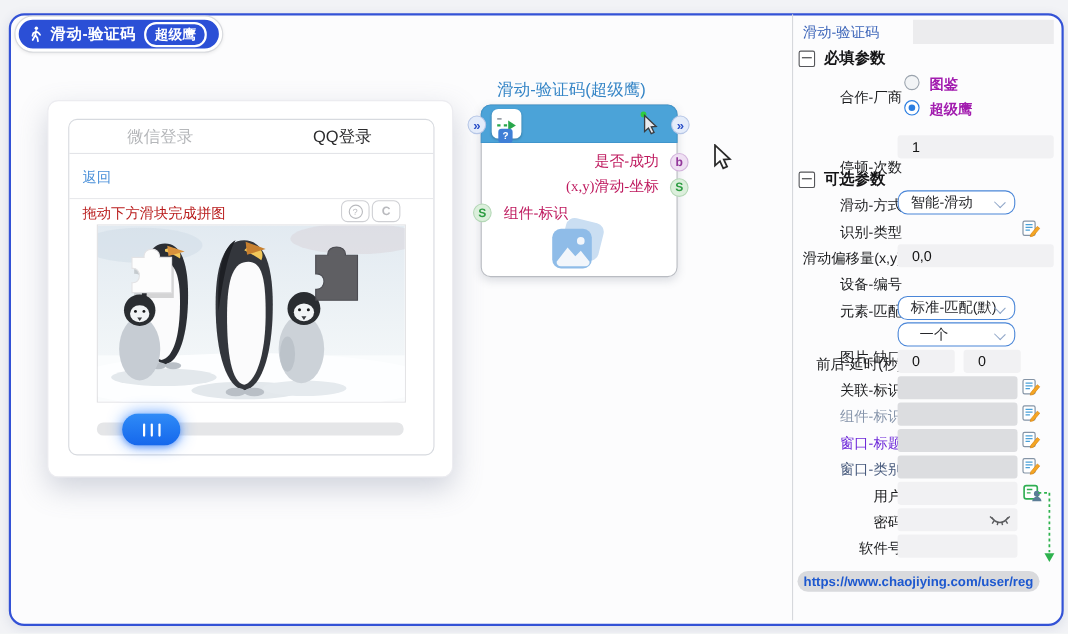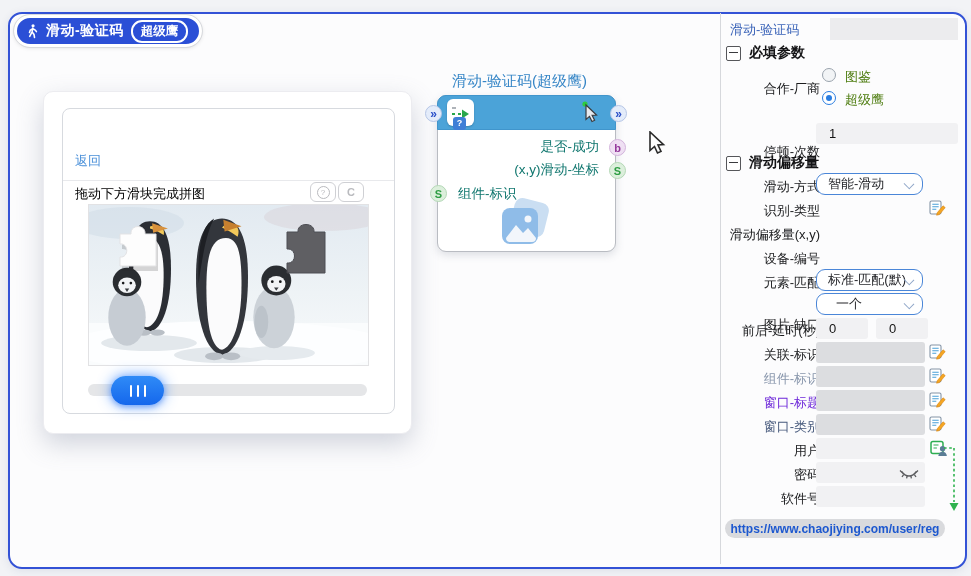--- a/index.html
+++ b/index.html
@@ -14,56 +14,56 @@
   #dlg-outer{position:absolute;left:43px;top:91px;width:367px;height:341px;background:#fff;border:1px solid #ececf0;border-radius:10px;box-shadow:0 10px 26px rgba(110,120,145,.30);}
   #dlg{position:absolute;left:18px;top:16px;width:331px;height:304px;border:1px solid #d7dadf;border-radius:8px;background:#fff;}
   #dlg .tabs{position:absolute;left:0;top:0;width:100%;height:30px;border-bottom:1px solid #e3e4e8;display:flex;}
   #dlg .tabs .tab{flex:1;display:flex;align-items:center;justify-content:center;font-size:15px;}
   #dlg .tab.muted{color:#b5b7ba;}
   #dlg .tab.dark{color:#2c2c2e;}
   #dlg .row2{position:absolute;left:0;top:30px;width:100%;height:41px;border-bottom:1px solid #e8e9ec;}
   #dlg .back{position:absolute;left:12px;top:13px;font-size:13px;color:#4a90d9;cursor:pointer;}
   #dlg .sec-title{position:absolute;left:0;top:9px;width:100%;text-align:center;font-size:17px;font-weight:bold;color:#1c1c1e;}
   #dlg .row3{position:absolute;left:0;top:71px;width:100%;height:24px;}
-  #dlg .hint{position:absolute;left:12px;top:5px;font-size:13px;color:#000000;}
+  #dlg .hint{position:absolute;left:12px;top:5px;font-size:13px;color:#b91c1c;}
   .mini-btn{position:absolute;top:2px;width:24px;height:18px;border:1.5px solid #cfd0d4;border-radius:6px;color:#b9babe;display:flex;align-items:center;justify-content:center;background:#fff;cursor:pointer;}
   .mini-btn .circ{width:11px;height:11px;border:1.1px solid #b9babe;border-radius:50%;font-size:8px;line-height:11px;text-align:center;}
   .mini-btn .c{font-size:11px;font-weight:bold;}
   #puzzle-img{position:absolute;left:25px;top:95px;width:279px;height:160px;border:1px solid #e2e2e4;}
   #slider-track{position:absolute;left:25px;top:275px;width:279px;height:12px;border-radius:6px;background:#e5e6e8;}
   #slider-handle{position:absolute;left:48px;top:267px;width:53px;height:29px;border-radius:15px;background:linear-gradient(180deg,#2f8bf7,#1567ec);box-shadow:0 0 14px rgba(64,140,255,.85),0 2px 5px rgba(30,90,220,.35);display:flex;align-items:center;justify-content:center;gap:5px;cursor:grab;}
   #slider-handle i{display:block;width:2px;height:12px;background:#fff;border-radius:1px;}
   
   #node-title{position:absolute;left:452px;top:72px;font-size:15px;color:#3585c6;white-space:nowrap;}
   #node{position:absolute;left:437px;top:95px;width:177px;height:155px;background:#fff;border:1px solid #b9bcc2;border-radius:9px;box-shadow:0 3px 8px rgba(80,90,110,.18);}
   #node-header{position:absolute;left:-1px;top:-1px;width:177px;height:33px;background:#4ba3d8;border:1px solid #4095cc;border-radius:9px 9px 0 0;}
   #node-hicon{position:absolute;left:9px;top:3px;width:27px;height:27px;background:#fff;border-radius:6px;box-shadow:0 1px 2px rgba(0,0,0,.2);}
   #node-qbox{position:absolute;left:6px;top:18px;width:13px;height:13px;background:#3f7fd6;border-radius:3px;color:#fff;font-size:9px;font-weight:bold;text-align:center;line-height:13px;}
   .port{position:absolute;width:17px;height:17px;border-radius:50%;display:flex;align-items:center;justify-content:center;font-size:11px;font-weight:bold;box-sizing:border-box;}
   .port.flow{background:#e4ecfa;border:1px solid #b6c6e6;color:#2b50c8;font-size:12px;}
   .port.b{background:#efe0f3;border:1px solid #d3b4dc;color:#93389b;}
   .port.s{background:#dcefdc;border:1px solid #b4d8b6;color:#2f9e44;}
-  .node-row{position:absolute;font-size:13.5px;color:#0f766e;white-space:nowrap;}
+  .node-row{position:absolute;font-size:13.5px;color:#be185d;white-space:nowrap;}
   
   .plabel{position:absolute;right:151px;font-size:13px;color:#1b1c1e;white-space:nowrap;}
   .inp{position:absolute;height:21px;border:none;border-radius:3px;background:#f1f1f3;font-family:inherit;font-size:13px;color:#141414;padding:0 0 0 13px;box-sizing:border-box;outline:none;}
   .inp.dark{background:#d9dadc;}
   .inp.mid{background:#dcddDF;background:#dcdde0;}
   .inp::placeholder{color:#b8bcc2;}
   .sel{position:absolute;height:22px;width:107px;border:1.5px solid #4a86d8;border-radius:9px;background:#fff;font-size:13px;color:#26272b;display:flex;align-items:center;padding-left:11px;box-sizing:border-box;cursor:pointer;}
   .sel .chev{position:absolute;right:9px;top:6px;width:7px;height:7px;border-right:1.6px solid #8fa6c8;border-bottom:1.6px solid #8fa6c8;transform:rotate(45deg) scaleY(.9);}
   .sect{position:absolute;left:726px;display:flex;align-items:center;gap:8px;}
   .sect .box{width:13px;height:13px;border:1px solid #55565a;border-radius:2px;position:relative;background:#fff;}
   .sect .box i{position:absolute;left:2px;right:2px;top:5.5px;height:1.4px;background:#3a3b3e;display:block;}
   .sect .st{font-size:14px;font-weight:bold;color:#141416;}
   .radio{position:absolute;width:14px;height:14px;border-radius:50%;box-sizing:border-box;}
   .radio.off{border:1.5px solid #9aa3ad;background:#f2f4f6;}
   .radio.on{border:1.5px solid #2a7de1;background:#fff;}
   .radio.on i{position:absolute;left:2.7px;top:2.7px;width:6px;height:6px;border-radius:50%;background:#2a7de1;display:block;}
-  .rlabel{position:absolute;font-size:13px;color:#4d7c0f;}
+  .rlabel{position:absolute;font-size:13px;color:#a21caf;font-weight:bold;}
   .edit-ic{position:absolute;width:16px;height:16px;cursor:pointer;}
   #url-pill{position:absolute;left:725px;top:519px;width:220px;height:19px;background:#d9dadd;border-radius:10px;display:flex;align-items:center;justify-content:center;font-size:12px;font-weight:600;color:#1d58cf;cursor:pointer;white-space:nowrap;}
   #ptab{position:absolute;left:730px;top:21px;font-size:13px;color:#3a63b8;}
   #ptab-strip{position:absolute;left:830px;top:18px;width:128px;height:22px;background:#ececee;}
 </style>
 </head>
 <body>
 
 <div id="app">
   <div id="window"></div>
@@ -77,20 +77,24 @@
             <path d="M7.3 4.8 L6.6 9 M6.6 9 L4 13.8 M6.6 9 L8.6 11.7 L9.2 15 M7.2 5.6 L4.6 7.1 L3.8 9.6 M7.4 5.6 L9.6 6.7 L11.2 8.6"></path>
           </g>
         </svg>
     </span>
     <span class="t">滑动-验证码</span>
     <span class="pill">超级鹰</span>
   </div>
 
   <div id="dlg-outer">
     <div id="dlg">
+      <div class="tabs">
+        <div class="tab muted">微信登录</div>
+        <div class="tab dark">QQ登录</div>
+      </div>
       <div class="row2">
         <span class="back">返回</span>
       </div>
       <div class="row3">
         <span class="hint">拖动下方滑块完成拼图</span>
         <div class="mini-btn" style="right:58px;">
           <span class="circ">?</span>
         </div>
         <div class="mini-btn" style="right:30px;">
           <span class="c">C</span>
@@ -189,21 +193,21 @@
           <path d="M7,5 L7,19.5 L10.5,16.4 L13,21.5 L15.6,20.3 L13.1,15.3 L17.5,15 Z" fill="#e8eaee" stroke="#3a3c40" stroke-width="1.2"></path>
         </svg>
       </span>
     </div>
     <div class="port flow" style="left:-13px;top:9px;">»</div>
     <div class="port flow" style="left:172px;top:9px;">»</div>
 
     <div class="node-row" style="right:16px;top:42px;">是否-成功</div>
     <div class="port b" style="left:171px;top:43px;">b</div>
 
-    <div class="node-row" style="right:16px;top:65px;">(x,y)滑动-坐标</div>
+    <div class="node-row" style="right:16px;top:65px;font-family:Liberation Serif, serif;">(x,y)滑动-坐标</div>
     <div class="port s" style="left:171px;top:66px;">S</div>
 
     <div class="node-row" style="left:20px;top:89px;">组件-标识</div>
     <div class="port s" style="left:-8px;top:89px;">S</div>
 
     <span style="position:absolute;left:60px;top:102px;">
       <svg width="56" height="50" viewBox="0 0 56 50">
         <rect x="14" y="2" width="35" height="35" rx="8" fill="#cadef2" transform="rotate(14 31 19)"></rect>
         <rect x="4" y="10" width="36" height="36" rx="8" fill="#8fbce8"></rect>
         <circle cx="30" cy="21" r="3.5" fill="#f2f6fb"></circle>
@@ -236,39 +240,40 @@
     </span>
   <span class="rlabel" style="left:845px;top:91px;">超级鹰</span>
 
   <span class="plabel" style="top:143px;">停顿-次数</span>
   <input class="inp" style="left: 816px; top: 123px; width: 142px;" value="1">
 
   <div class="sect" style="top:154px;">
     <span class="box">
         <i></i>
       </span>
-    <span class="st">滑动偏移量</span>
+    <span class="st">可选参数</span>
   </div>
 
   <span class="plabel" style="top:178px;">滑动-方式</span>
   <div class="sel" style="left:816px;top:173px;">
     <span>智能-滑动</span>
     <span class="chev"></span>
   </div>
 
   <span class="plabel" style="top:202px;">识别-类型</span>
   <span class="edit-ic" style="left:929px;top:199px;">
     <svg width="17" height="17" viewBox="0 0 17 17">
         <rect x="1" y="2" width="11" height="13" rx="1.5" fill="#fff" stroke="#8494a6" stroke-width="1.1"></rect>
         <path d="M3.3 5.2h6.4M3.3 7.7h6.4M3.3 10.2h4" stroke="#49a0d8" stroke-width="1.1"></path>
         <path d="M8.2 13.8 L14 6.8 L16.2 8.6 L10.4 15.6 L7.6 16.2 Z" fill="#f5a623" stroke="#d9820c" stroke-width=".6"></path>
       </svg>
   </span>
 
   <span class="plabel" style="top:226px;">滑动偏移量(x,y)</span>
+  <input class="inp" style="left: 816px; top: 222px; width: 142px;" value="0,0">
 
   <span class="plabel" style="top:250px;">设备-编号</span>
 
   <span class="plabel" style="top:274px;">元素-匹配</span>
   <div class="sel" style="left:816px;top:269px;">
     <span>标准-匹配(默)</span>
     <span class="chev"></span>
   </div>
 
   <span class="plabel" style="top:316px;">图片-缺口</span>

